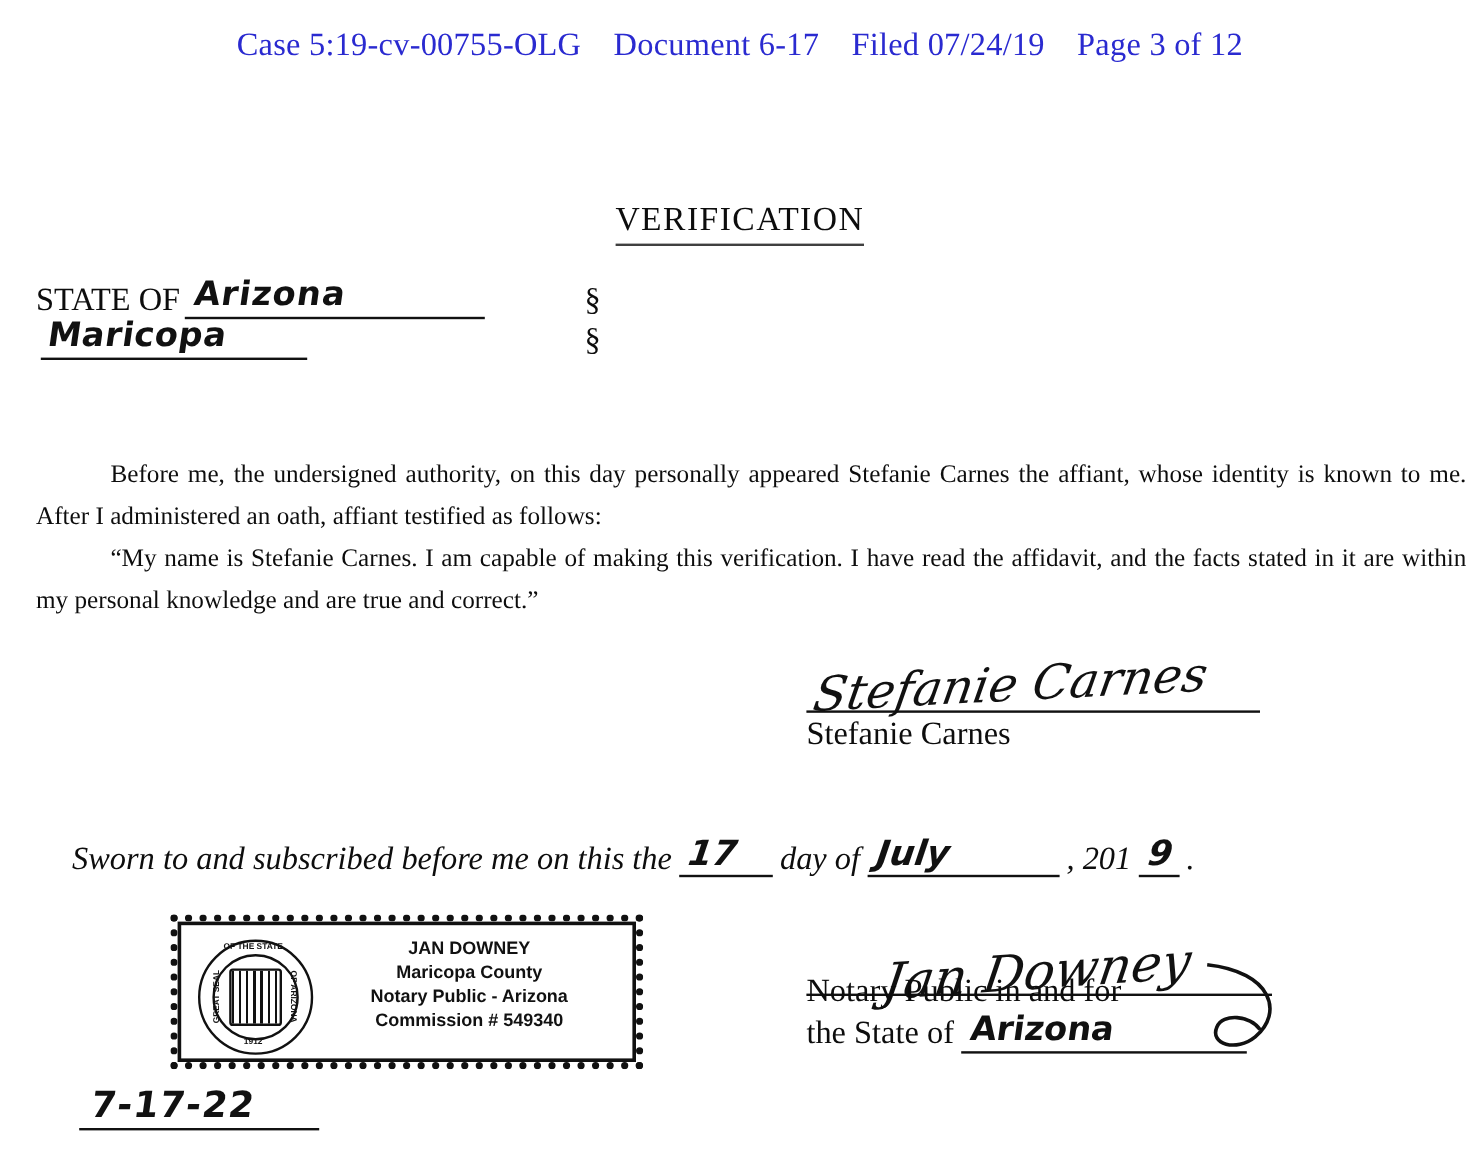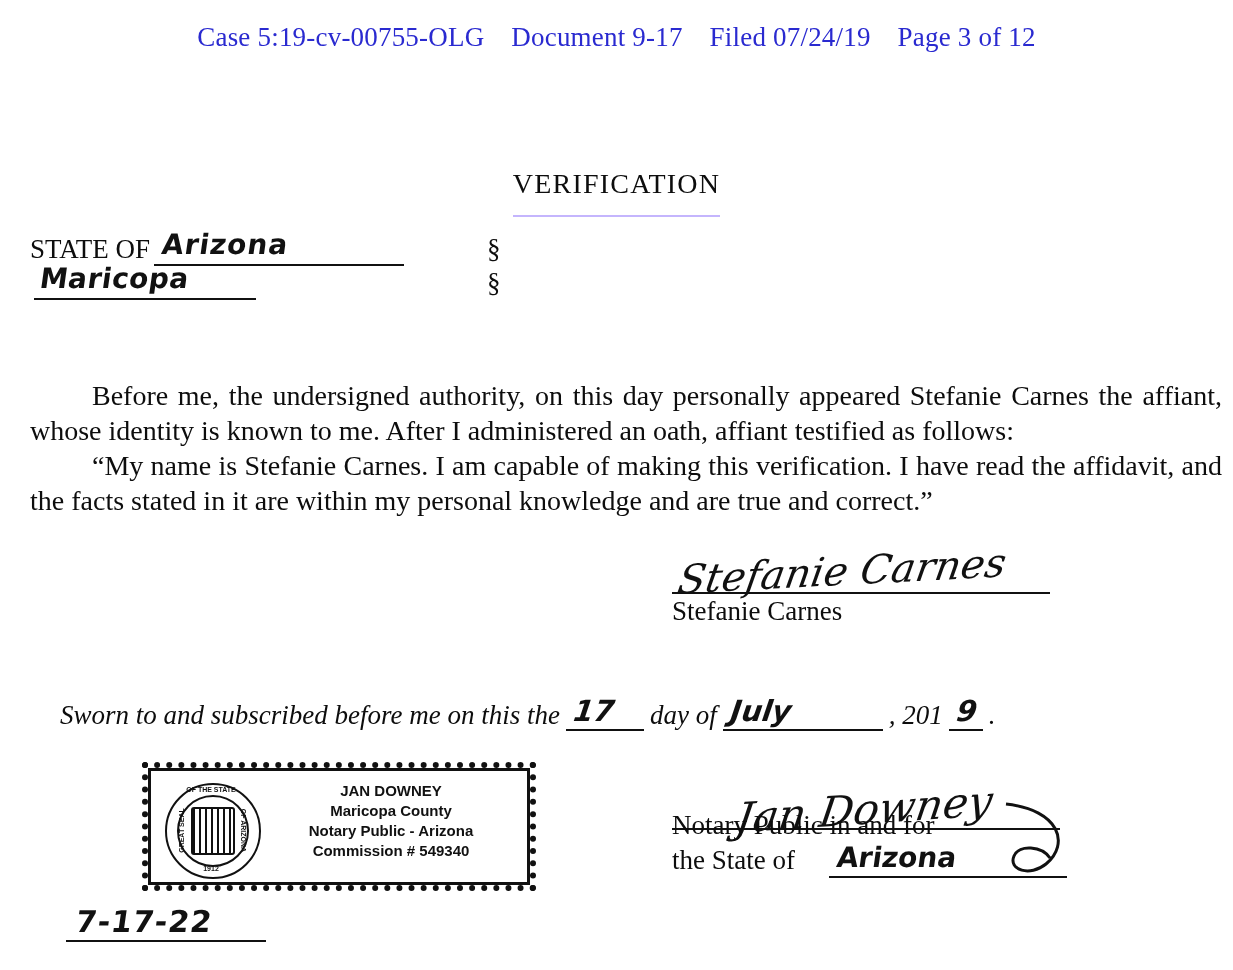--- a/index.html
+++ b/index.html
@@ -36,22 +36,22 @@
   .verification-title {
     position: absolute;
     top: 168px;
     left: 0;
     width: 1233px;
     text-align: center;
     font-size: 28px;
     letter-spacing: 1.2px;
   }
   .verification-title span {
-    border-bottom: 2px solid #c4b5fd;
-    padding-bottom: 16px;
+    border-bottom: 2px solid #404040;
+    padding-bottom: 4px;
   }
 
   
   .venue {
     position: absolute;
     top: 232px;
     left: 30px;
     font-size: 27px;
     line-height: 34px;
   }
@@ -91,21 +91,21 @@
     line-height: 34px;
   }
   .section-marks div { height: 34px; }
 
   
   .body-text {
     position: absolute;
     top: 378px;
     left: 30px;
     width: 1192px;
-    font-size: 28px;
+    font-size: 21px;
     line-height: 35px;
     text-align: justify;
   }
   .body-text p { margin: 0; text-indent: 62px; }
 
   
   .affiant-sig {
     position: absolute;
     top: 540px;
     left: 672px;
@@ -267,21 +267,20 @@
     position: absolute;
     top: 808px;
     left: 672px;
     font-size: 27px;
     line-height: 35px;
   }
   .notary-lines .row2 {
     display: flex;
     align-items: flex-end;
     white-space: nowrap;
-    gap: 28px;
   }
   .fill.state2 { width: 238px; }
   .fill.state2 .hand { bottom: 1px; left: 8px; font-size: 28px; }
 
   
   .sig-loop {
     position: absolute;
     top: 800px;
     left: 1000px;
     width: 72px;
@@ -300,21 +299,21 @@
     white-space: nowrap;
   }
   .fill.expdate { width: 200px; }
   .fill.expdate .hand { bottom: 1px; left: 10px; font-size: 30px; letter-spacing: 1px; }
 </style>
 </head>
 <body>
 
 <div class="ecf-header">
   <span>Case 5:19-cv-00755-OLG</span>
-  <span>Document 9-17</span>
+  <span>Document 6-17</span>
   <span>Filed 07/24/19</span>
   <span>Page 3 of 12</span>
 </div>
 
 <div class="verification-title">
   <span>VERIFICATION</span>
 </div>
 
 <div class="venue">
   <div class="venue-row">

